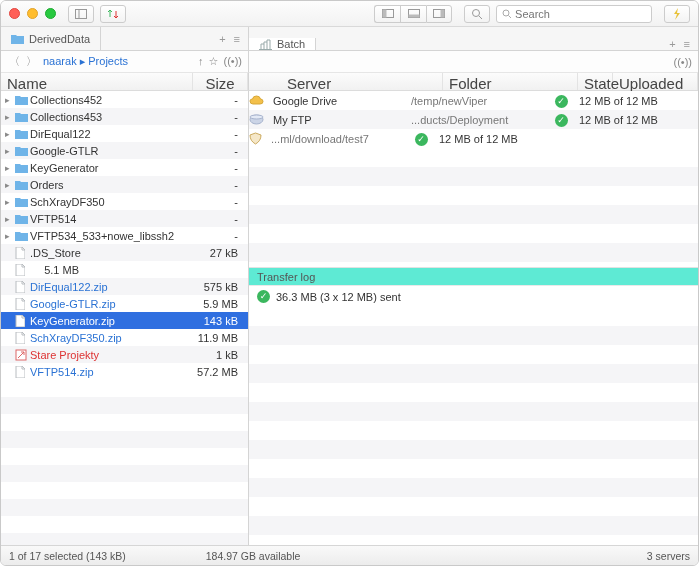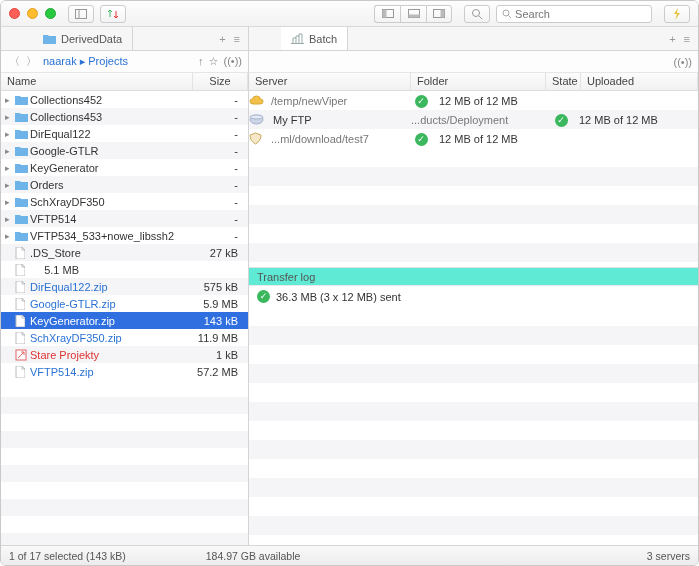--- a/index.html
+++ b/index.html
@@ -58,24 +58,23 @@
     background:#fff; display:flex; align-items:center;
     padding:0 5px; gap:4px; color:#aaa;
   }
   .search input { border:none; outline:none; width:100%; font-size:11px; color:#666; background:transparent;}
   
   .tabbar {
     height: 24px;
     display:flex;
     border-bottom:1px solid #d4d4d4;
     background:#f6f6f6;
-    padding-left:32px;
   }
   .tabbar.left { width:248px; border-right:1px solid #d4d4d4;}
-  .tabbar.right { flex:1;}
+  .tabbar.right { flex:1;align-items:flex-end;}
   .tabrow { display:flex; height:24px;}
   .tab {
     display:flex; align-items:center; gap:5px;
     padding: 0 10px;
     border-right:1px solid #d4d4d4;
     cursor:default;
     color:#555;
   }
   .tab.active-light { background:#d9ecfb;}
   .tab .folder { color:#5aa8e2;}
@@ -93,21 +92,21 @@
   }
   .crumbbar.left { width:248px; border-right:1px solid #d4d4d4;}
   .crumbbar .nav { display:flex; gap:2px; color:#888;}
   .crumbbar .nav span { padding:0 2px; }
   .crumbbar .path { color:#2a72d4; flex:1; overflow:hidden; white-space:nowrap;}
   
   .colhead {
     display:flex; height:18px;
     background:linear-gradient(#fcfcfc,#f1f1f1);
     border-bottom:1px solid #dcdcdc;
-    font-size:11px; color:#444;
+    font-size:15px; color:#444;
   }
   .colhead.left { width:248px; border-right:1px solid #d4d4d4;}
   .colhead .col { padding:2px 6px; border-right:1px solid #e3e3e3;}
   
   .main { flex:1; display:flex; overflow:hidden;}
   .pane-left {
     width:248px; border-right:1px solid #d4d4d4;
     display:flex; flex-direction:column;
   }
   .pane-right { flex:1; display:flex; flex-direction:column;}
@@ -277,21 +276,21 @@
         <span>((•))</span>
       </div>
     </div>
   </div>
 
   <div style="display:flex;">
     <div class="colhead left">
       <div class="col" style="flex:1;">Name</div>
       <div class="col" style="width:55px;text-align:center;">Size</div>
     </div>
-    <div class="colhead" style="flex:1;">
+    <div class="colhead" style="flex:1;padding-left:32px;">
       <div class="col" style="width:162px;">Server</div>
       <div class="col" style="width:135px;">Folder</div>
       <div class="col" style="width:35px;">State</div>
       <div class="col" style="flex:1;">Uploaded</div>
     </div>
   </div>
 
   <div class="main">
     <div class="pane-left">
       <div class="filelist" id="filelist">
@@ -476,20 +475,21 @@
         </div>
     </div>
     <div class="pane-right">
       <div class="serverlist" id="serverlist">
           <div class="srow">
             <span class="sicon">
               <svg width="15" height="11">
                 <path d="M4 9 Q1 9 1 6 Q1 4 3.5 4 Q4 1 7.5 1 Q11 1 11.5 4 Q14 4 14 6.5 Q14 9 11 9 Z" fill="#f3c04a" stroke="#d7a737"></path>
               </svg>
             </span>
+            <span class="sname">Google Drive</span>
             <span class="sfolder">/temp/newViper</span>
             <span class="sstate"><span class="check">✓</span></span>
             <span class="supl">12 MB of 12 MB</span>
           </div>
           <div class="srow alt">
             <span class="sicon">
               <svg width="15" height="11">
                 <ellipse cx="7.5" cy="5.5" rx="6.5" ry="4.5" fill="#cbd4e6" stroke="#a7b3cc"></ellipse>
                 <ellipse cx="7.5" cy="3" rx="6.5" ry="2" fill="#e3e9f5" stroke="#a7b3cc"></ellipse>
               </svg>

